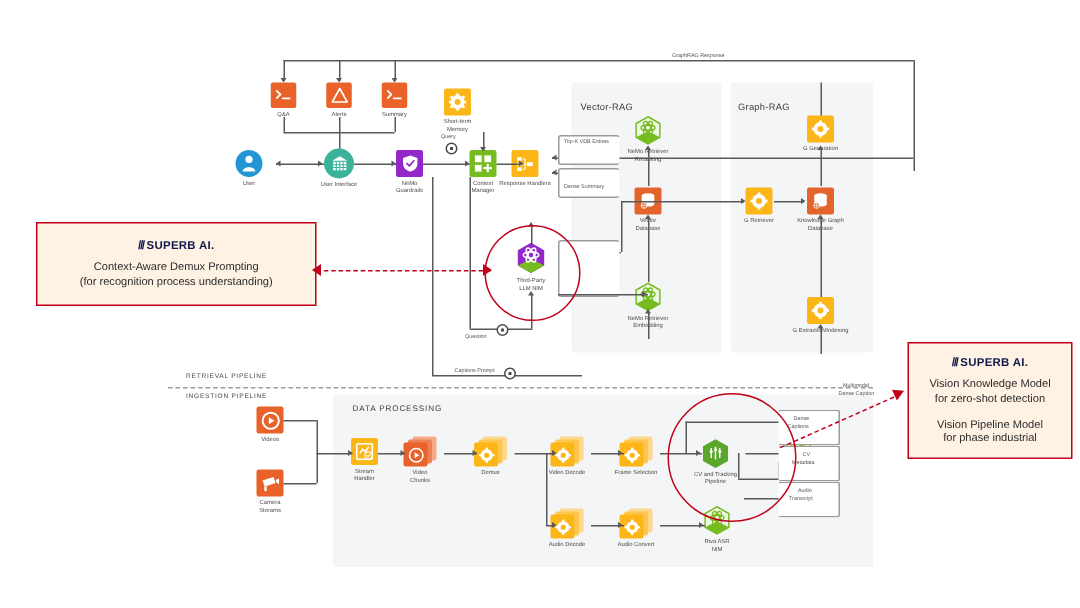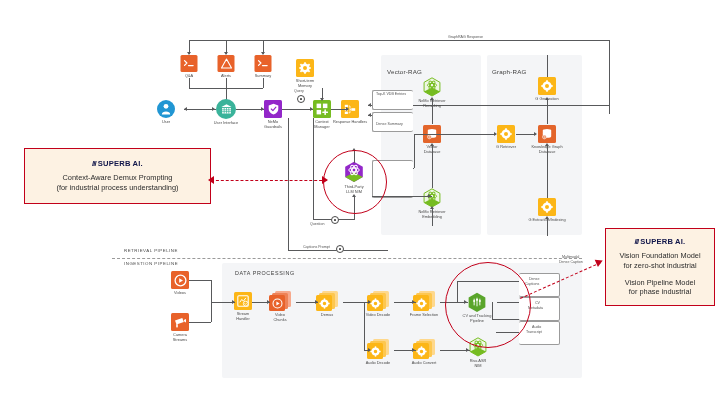--- a/index.html
+++ b/index.html
@@ -714,30 +714,30 @@
 
   <div class="hilite" style="left:323px;top:150px;width:62px;height:62px;"></div>
   <div class="hilite" style="left:445px;top:262px;width:84px;height:84px;"></div>
 
   <div class="callout" style="left:24px;top:148px;width:187px;height:56px;">
     <div class="brand">
       <span class="mark">///</span>
       <span class="bname">SUPERB AI.</span>
     </div>
     <div class="ctext">Context-Aware Demux Prompting</div>
-    <div class="ctext">(for industrial process understanding)</div>
+    <div class="ctext">(for recognition process understanding)</div>
   </div>
 
   <div class="callout" style="left:605px;top:228px;width:110px;height:78px;">
     <div class="brand">
       <span class="mark">///</span>
       <span class="bname">SUPERB AI.</span>
     </div>
-    <div class="ctext">Vision Foundation Model</div>
-    <div class="ctext">for zero-shot industrial</div>
+    <div class="ctext">Vision Knowledge Model</div>
+    <div class="ctext">for zero-shot detection</div>
     <div class="ctext second">Vision Pipeline Model</div>
     <div class="ctext">for phase industrial</div>
   </div>
 
   <div class="dashline" style="left:211px;top:180px;width:116px;"></div>
   <div class="dash-arrow" style="left:322px;top:176px;border-top:4px solid transparent;border-bottom:4px solid transparent;border-left:6px solid #c2001a;"></div>
   <div class="dash-arrow" style="left:208px;top:176px;border-top:4px solid transparent;border-bottom:4px solid transparent;border-right:6px solid #c2001a;"></div>
 
   <div class="dashline" style="left:520px;top:298px;width:88px;transform:rotate(-24deg);"></div>
   <div class="dash-arrow" style="left:596px;top:258px;border-top:4px solid transparent;border-bottom:4px solid transparent;border-left:7px solid #c2001a;transform:rotate(-24deg);"></div>

